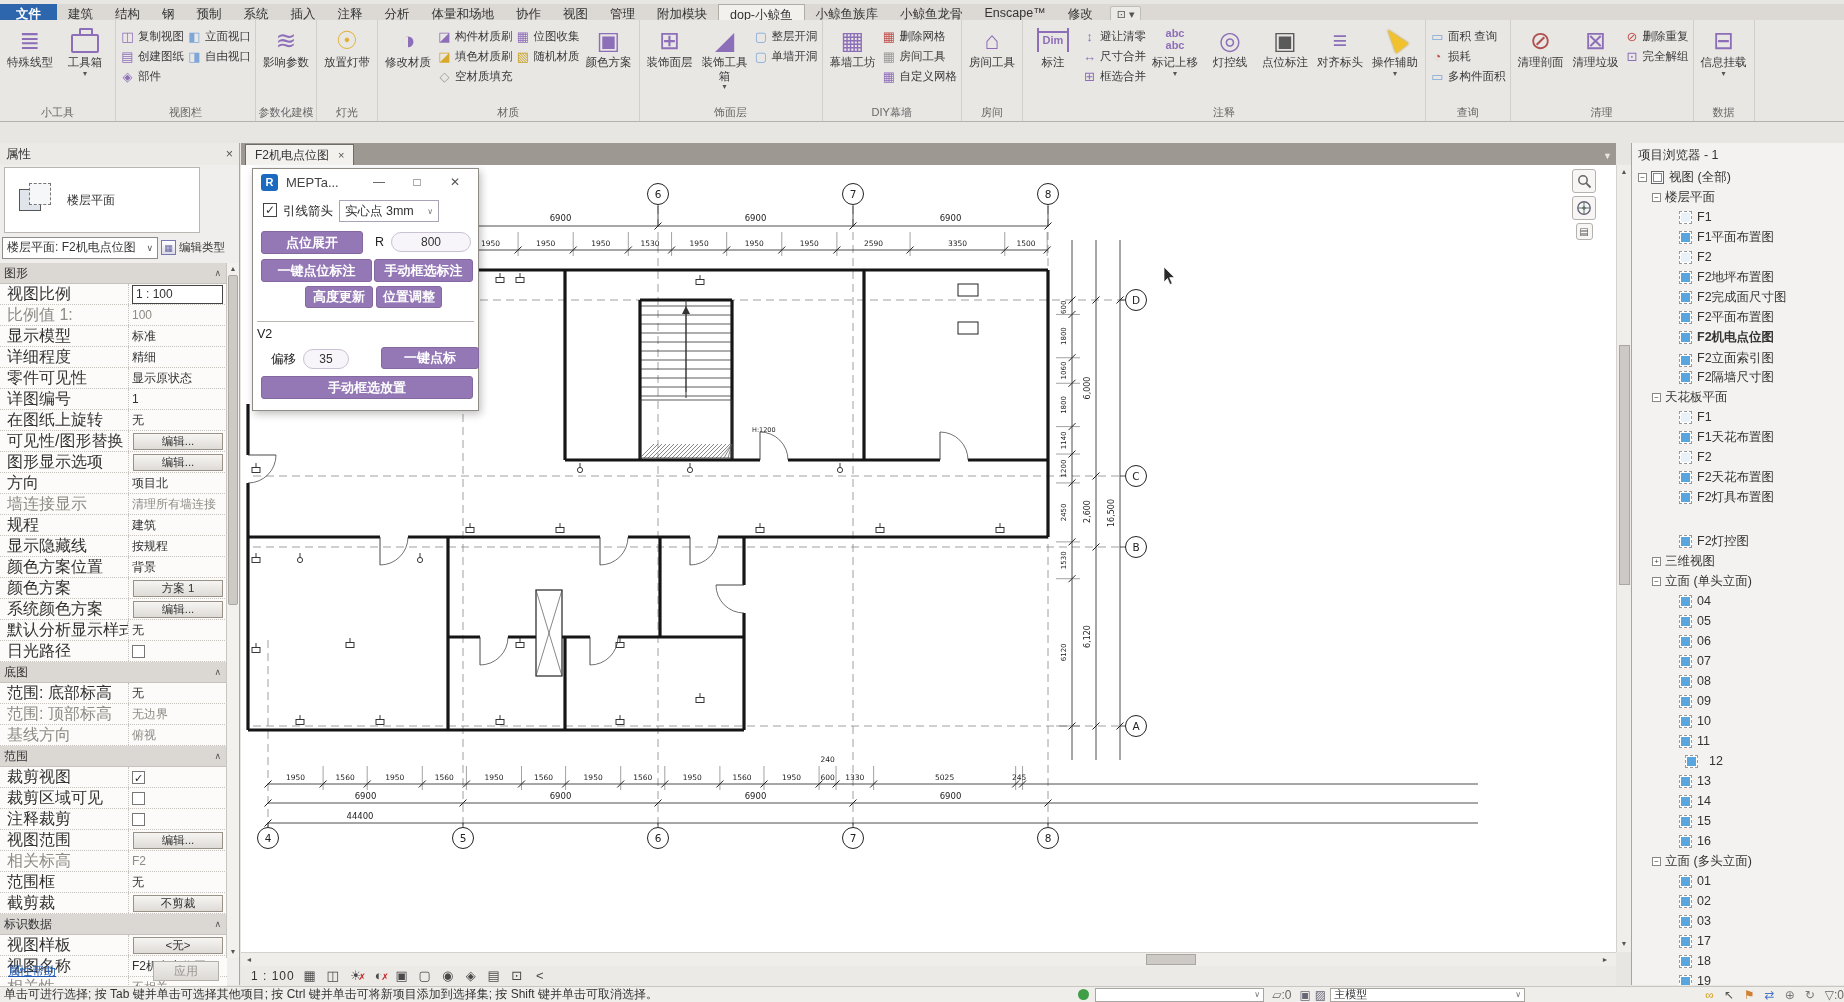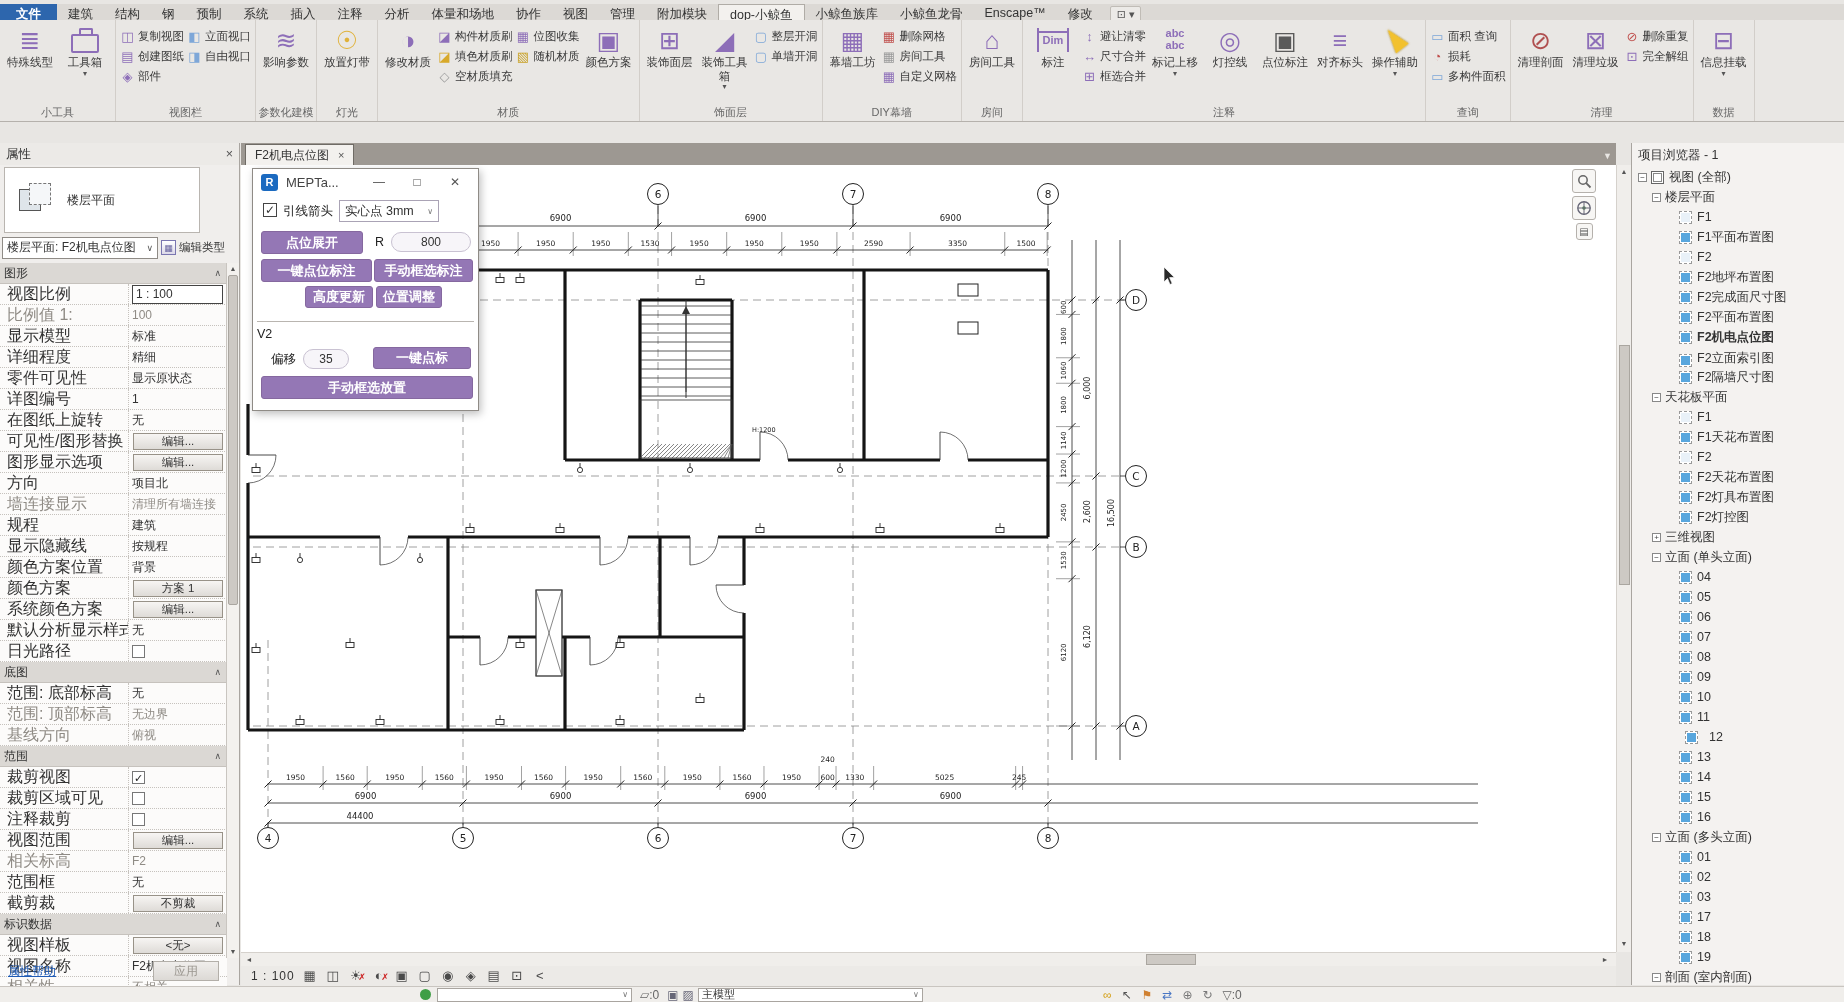--- a/index.html
+++ b/index.html
@@ -925,21 +925,21 @@
     <span class="mlbl" style="left:122px;top:66px">R</span>
     <div class="minp" style="left:138px;top:63px;width:80px">800</div>
     <div class="mbtn" style="left:8px;top:90px;width:111px">一键点位标注</div>
     <div class="mbtn" style="left:121px;top:90px;width:99px">手动框选标注</div>
     <div class="mbtn" style="left:52px;top:117px;width:68px;height:22px">高度更新</div>
     <div class="mbtn" style="left:123px;top:117px;width:66px;height:22px">位置调整</div>
     <div id="mephr"></div>
     <span class="mlbl" style="left:4px;top:158px">V2</span>
     <span class="mlbl" style="left:18px;top:182px">偏移</span>
     <div class="minp" style="left:50px;top:180px;width:46px">35</div>
-    <div class="mbtn" style="left:120px;top:178px;width:98px;height:22px">一键点标</div>
+    <div class="mbtn" style="left:128px;top:178px;width:98px;height:22px">一键点标</div>
     <div class="mbtn" style="left:8px;top:207px;width:212px">手动框选放置</div>
   </div>
 
   <svg style="position:absolute;left:922px;top:101px" width="14" height="20">
     <path d="M1,1 L1,16 L4.5,12.5 L7,18.5 L9.2,17.5 L6.6,11.6 L11.5,11.6 Z" fill="#2a2a2a" stroke="#fff" stroke-width="0.7"></path>
   </svg>
 </div>
 
 <div id="hscroll">
   <span class="sarr" style="left:2px;top:1px">◄</span>
@@ -961,20 +961,21 @@
     <span class="vcbic">▣</span>
     <span class="vcbic">▢</span>
     <span class="vcbic">◉</span>
     <span class="vcbic">◈</span>
     <span class="vcbic">▤</span>
     <span class="vcbic">⊡</span>
     <span class="vcbic">&lt;</span>
   </div>
 
 <div id="status">
+  <span id="statushint">单击可进行选择; 按 Tab 键并单击可选择其他项目; 按 Ctrl 键并单击可将新项目添加到选择集; 按 Shift 键并单击可取消选择。</span>
 <span style="width: 420px; flex: 0 0 420px;"></span>
     <span style="width: 11px; height: 11px; border-radius: 50%; background: rgb(63, 158, 70); flex: 0 0 11px;"></span>
     <span style="width: 6px; flex: 0 0 6px;"></span>
     <span class="stcombo" style="width: 195px;">
       <span></span>
       <span style="font-size: 8px; color: rgb(119, 119, 119);">∨</span>
     </span>
     <span style="width: 8px; flex: 0 0 8px;"></span>
     <span class="stic" style="color: rgb(102, 102, 102);">▱:0</span>
     <span style="width: 8px; flex: 0 0 8px;"></span>
@@ -1111,21 +1112,21 @@
         </span>
         <span>F2天花布置图</span>
       </div>
       <div class="trow" style="padding-left: 34px;">
         <span style="width: 13px; flex: 0 0 13px;"></span>
         <span class="tico">
           <span class="in" style="background: rgb(88, 166, 221);"></span>
         </span>
         <span>F2灯具布置图</span>
       </div>
-      <div class="trow" style="padding-left: 34px;">
+      <div class="trow" style="padding-left: 34px; margin-top: 24px;">
         <span style="width: 13px; flex: 0 0 13px;"></span>
         <span class="tico">
           <span class="in" style="background: rgb(88, 166, 221);"></span>
         </span>
         <span>F2灯控图</span>
       </div>
       <div class="trow" style="padding-left: 20px;">
         <span class="texp">+</span>
         <span>三维视图</span>
       </div>

